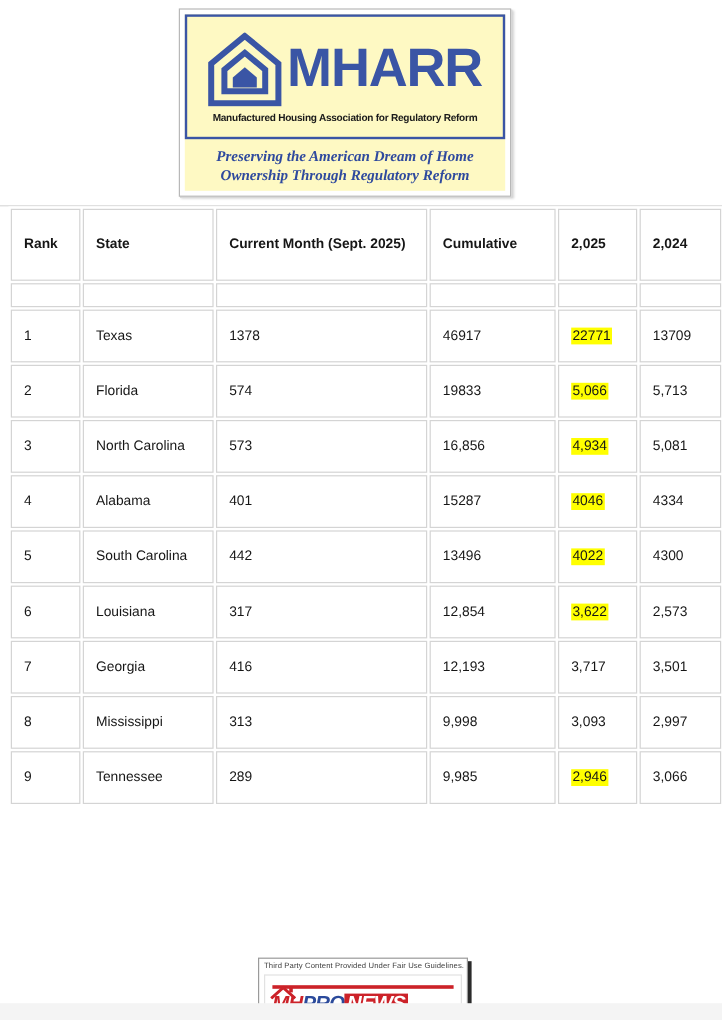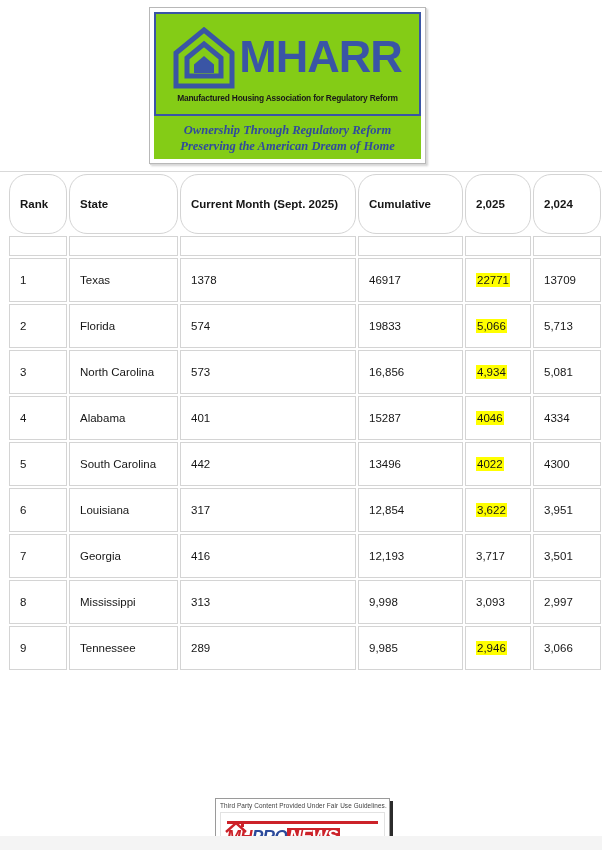--- a/index.html
+++ b/index.html
@@ -28,21 +28,21 @@
     width: 277px;
     height: 157px;
     background: #ffffff;
     border: 1px solid #b8b8b8;
     box-shadow: 1px 1px 0 #d8d8d8, 2px 2px 2px rgba(0,0,0,.18);
     padding: 4px;
   }
   .logo-inner {
     width: 100%;
     height: 100%;
-    background: #84cc16;
+    background: #fef9c3;
     display: flex;
     flex-direction: column;
   }
   .logo-top {
     border: 2px solid #3a55a5;
     height: 104px;
     display: flex;
     align-items: center;
     padding: 3px 6px 2px 6px;
     flex-direction: column;
@@ -119,21 +119,20 @@
     vertical-align: middle;
     text-align: left;
     font-weight: normal;
     line-height: 1.3;
   }
   table.ship thead th {
     font-weight: bold;
     font-size: 11.5px;
     height: 60px;
     vertical-align: middle;
-    border-radius: 18px;
   }
   tr.spacer td { height: 20px; padding: 2px 10px; }
   tbody tr.datarow td { height: 44px; }
   .hl-mark {
     background: #ffff00;
     padding: 1px 1px;
   }
   .c-rank  { width: 58px; }
   .c-state { width: 109px; }
   .c-month { width: 176px; }
@@ -264,22 +263,22 @@
               <path d="M31 3 L59 26 L59 59 L3 59 L3 26 Z" fill="none" stroke="#3a55a5" stroke-width="5"></path>
               <path d="M31 17 L48 31 L48 49 L14 49 L14 31 Z" fill="none" stroke="#3a55a5" stroke-width="5"></path>
               <path d="M31 29 L41 37.5 L41 46 L21 46 L21 37.5 Z" fill="#3a55a5"></path>
             </svg>
           </span>
           <span class="mharr-word">MHARR</span>
         </div>
         <div class="assoc-line">Manufactured Housing Association for Regulatory Reform</div>
       </div>
       <div class="logo-tagline">
+        <span>Preserving the American Dream of Home</span>
         <span>Ownership Through Regulatory Reform</span>
-        <span>Preserving the American Dream of Home</span>
       </div>
     </div>
   </div>
 
   <div class="table-region">
     <div class="rule-top"></div>
     <table class="ship">
       <colgroup>
         <col class="c-rank">
           <col class="c-state">
@@ -346,21 +345,21 @@
             <td>13496</td>
             <td><span class="hl-mark">4022</span></td>
             <td>4300</td>
           </tr>
           <tr class="datarow">
             <td>6</td>
             <td>Louisiana</td>
             <td>317</td>
             <td>12,854</td>
             <td><span class="hl-mark">3,622</span></td>
-            <td>3,951</td>
+            <td>2,573</td>
           </tr>
           <tr class="datarow">
             <td>7</td>
             <td>Georgia</td>
             <td>416</td>
             <td>12,193</td>
             <td>3,717</td>
             <td>3,501</td>
           </tr>
           <tr class="datarow">

